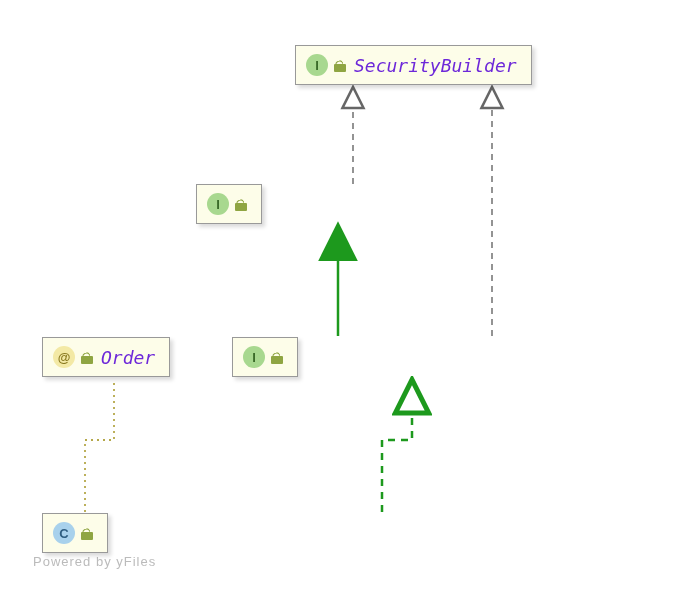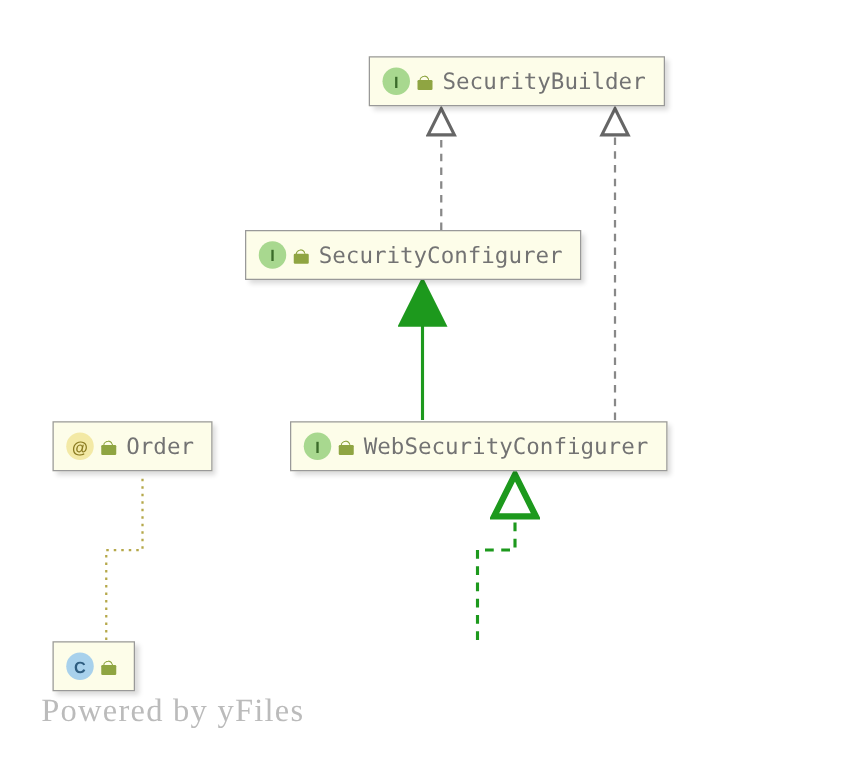--- a/index.html
+++ b/index.html
@@ -63,68 +63,67 @@
     content: "";
     position: absolute;
     left: 0;
     top: 5px;
     width: 12px;
     height: 8px;
     background: #8fa542;
     border-radius: 1px;
   }
   .label {
-    color: #737373;
+    color: #6d28d9;
     padding-left: 2px;
+    font-style: italic;
   }
   svg.connectors {
     position: absolute;
     top: 0;
     left: 0;
     width: 678px;
     height: 612px;
     z-index: 5;
     pointer-events: none;
   }
   .credit {
     position: absolute;
     left: 33px;
     top: 554px;
     color: #bbb;
-    font-family: Liberation Serif, serif;
-    font-size: 26px;
+    font-family: Liberation Sans, sans-serif;
+    font-size: 13px;
     letter-spacing: 1px;
     z-index: 1;
   }
 </style>
 </head>
 <body>
 
 <div class="node" style="left:295px; top:45px;">
   <span class="badge interface">I</span>
   <span class="lock"></span>
   <span class="label">SecurityBuilder</span>
 </div>
 
 <div class="node" style="left:196px; top:184px;">
   <span class="badge interface">I</span>
   <span class="lock"></span>
-  <span class="label">SecurityConfigurer</span>
 </div>
 
 <div class="node" style="left:42px; top:337px;">
   <span class="badge annotation">@</span>
   <span class="lock"></span>
   <span class="label">Order</span>
 </div>
 
 <div class="node" style="left:232px; top:337px;">
   <span class="badge interface">I</span>
   <span class="lock"></span>
-  <span class="label">WebSecurityConfigurer</span>
 </div>
 
 <div class="node" style="left:42px; top:513px;">
   <span class="badge class">C</span>
   <span class="lock"></span>
 </div>
 
 <div class="credit">Powered by yFiles</div>
 
 <svg class="connectors">

